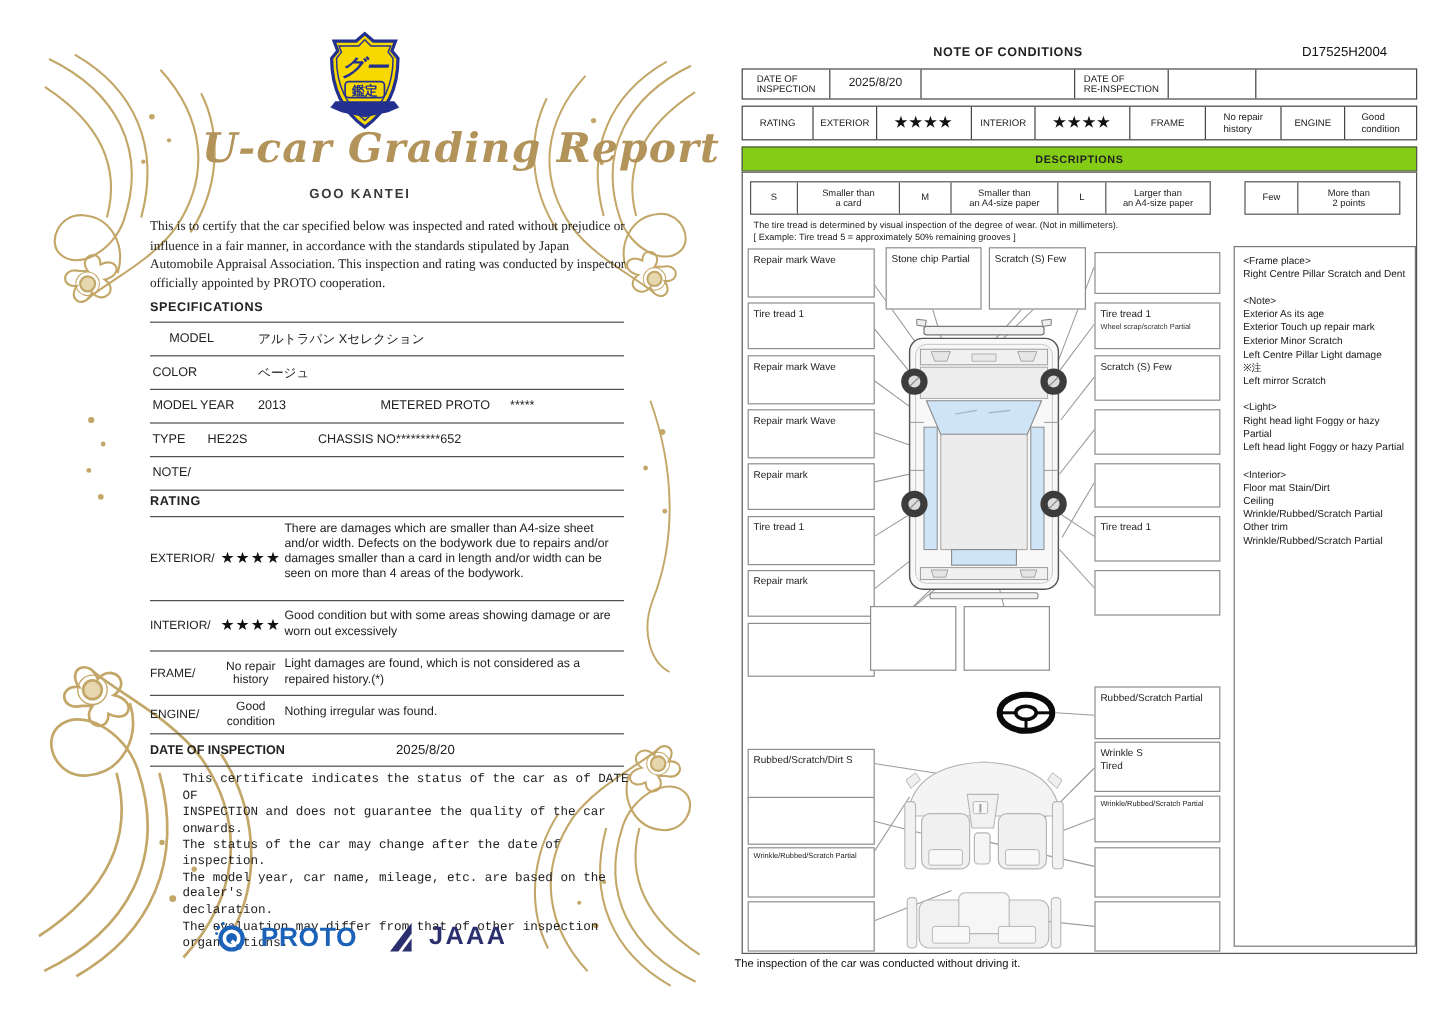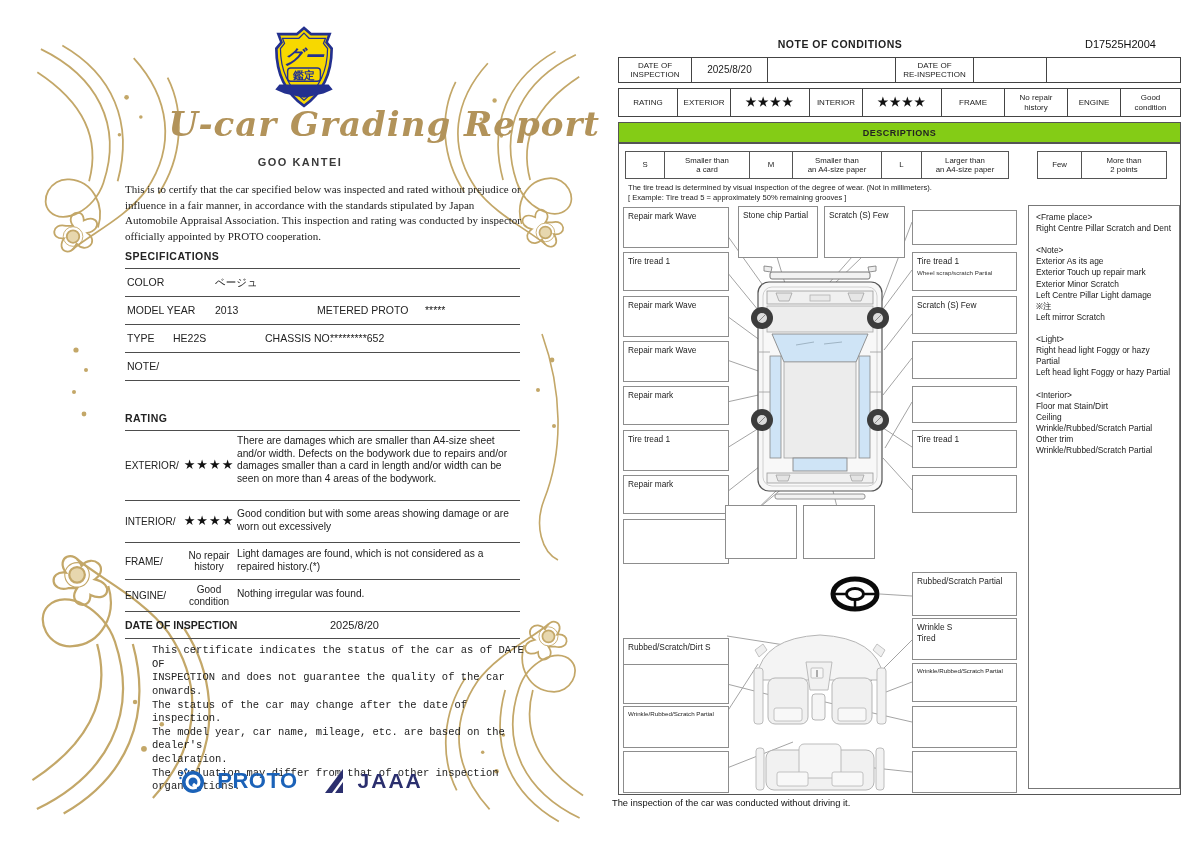--- a/index.html
+++ b/index.html
@@ -20,21 +20,21 @@
   .rgrade{width:52px;display:flex;align-items:center;justify-content:center;text-align:center;font-size:10px;line-height:1.15;}
   .rgrade.stars{font-size:13px;letter-spacing:1px;color:#111;}
   .rdesc{flex:1;font-size:10.2px;line-height:1.24;padding:4px 0 4px 2px;}
   .disclaimer{font-family:Liberation Mono, monospace;font-size:10.5px;line-height:1.3;color:#222;}
   .logo-text-proto{font-size:22px;font-weight:bold;color:#1b62b8;letter-spacing:.5px;}
   .logo-text-jaaa{font-size:21px;font-weight:bold;color:#2b2f6e;letter-spacing:2px;}
   
   #right-page{position:absolute;left:600px;top:0;width:600px;height:848px;}
   .rp-title{font-size:10.5px;font-weight:bold;letter-spacing:.5px;text-align:center;}
   .doc-num{font-size:11px;color:#111;}
-  .hcell{display:flex;align-items:center;justify-content:center;text-align:center;font-size:8px;line-height:1.15;border-left:1.2px solid #444;}
+  .hcell{display:flex;align-items:center;justify-content:center;text-align:left;font-size:8px;line-height:1.15;border-left:1.2px solid #444;}
   .htable{display:flex;border:1.2px solid #444;background:#fff;}
   .htable .hcell:first-child{border-left:none;}
   .stars-sm{font-size:12px;letter-spacing:1.5px;color:#111;font-weight:bold;}
   .desc-head{position:absolute;border:1.4px solid #555;display:flex;align-items:center;justify-content:center;font-size:9px;font-weight:bold;letter-spacing:.5px;background:#84cc16;}
   .main-box{position:absolute;border:1.4px solid #555;background:#fff;}
   .lg-table{position:absolute;display:flex;border:1.1px solid #555;}
   .lg-cell{display:flex;align-items:center;justify-content:center;text-align:center;font-size:7.8px;line-height:1.2;border-left:1.1px solid #555;}
   .lg-table .lg-cell:first-child{border-left:none;}
   .tire-note{position:absolute;font-size:7.6px;color:#222;}
   .nbox{position:absolute;border:1px solid #8d8d8d;background:#fff;font-size:8.3px;line-height:1.3;padding:3px 4px;color:#222;}
@@ -108,20 +108,24 @@
   </svg>
 
   <div class="abs cert-title" style="left:0;top:104px;width:600px;text-align:right">U-car Grading Report</div>
   <div class="abs goo-kantei" style="left:0;top:156px;width:600px;text-align:center">GOO KANTEI</div>
 
   <div class="abs intro" style="left:125px;top:182px;width:398px">This is to certify that the car specified below was inspected and rated without prejudice or influence in a fair manner, in accordance with the standards stipulated by Japan Automobile Appraisal Association. This inspection and rating was conducted by inspector officially appointed by PROTO cooperation.</div>
 
   <div class="abs sec-head" style="left:125px;top:250px;width:395px">SPECIFICATIONS</div>
 
   <div class="abs" style="left:125px;top:268px;width:395px">
+    <div class="spec-row">
+      <span class="spec-label" style="left:16px">MODEL</span>
+      <span style="left:90px">アルトラパン Xセレクション</span>
+    </div>
     <div class="spec-row">
       <span class="spec-label" style="left:2px">COLOR</span>
       <span style="left:90px">ベージュ</span>
     </div>
     <div class="spec-row">
       <span class="spec-label" style="left:2px">MODEL YEAR</span>
       <span style="left:90px">2013</span>
       <span class="spec-label" style="left:192px">METERED PROTO</span>
       <span style="left:300px">*****</span>
     </div>
@@ -377,21 +381,21 @@
   <div class="nbox" style="left:312px;top:341px;width:95px;height:30px"></div>
   <div class="nbox" style="left:312px;top:386px;width:95px;height:29px"></div>
   <div class="nbox" style="left:312px;top:430px;width:95px;height:30px"><span>Tire tread 1</span></div>
   <div class="nbox" style="left:312px;top:475px;width:95px;height:30px"></div>
 
   <div class="nbox" style="left:125px;top:505px;width:62px;height:46px"></div>
   <div class="nbox" style="left:203px;top:505px;width:62px;height:46px"></div>
 
   <div class="nbox" style="left:312px;top:572px;width:95px;height:36px"><span>Rubbed/Scratch Partial</span></div>
 
-  <div class="nbox" style="left:23px;top:638px;width:96px;height:36px"><span>Rubbed/Scratch/Dirt S</span></div>
+  <div class="nbox" style="left:23px;top:624px;width:96px;height:36px"><span>Rubbed/Scratch/Dirt S</span></div>
   <div class="nbox" style="left:23px;top:664px;width:96px;height:32px"></div>
   <div class="nbox tiny" style="left:23px;top:706px;width:96px;height:34px"><span>Wrinkle/Rubbed/Scratch Partial</span></div>
   <div class="nbox" style="left:23px;top:751px;width:96px;height:34px"></div>
 
   <div class="nbox" style="left:312px;top:618px;width:95px;height:34px">
       <span style="display:block">Wrinkle S</span>
       <span style="display:block">Tired</span>
     </div>
   <div class="nbox tiny" style="left:312px;top:663px;width:95px;height:31px"><span>Wrinkle/Rubbed/Scratch Partial</span></div>
   <div class="nbox" style="left:312px;top:706px;width:95px;height:34px"></div>

